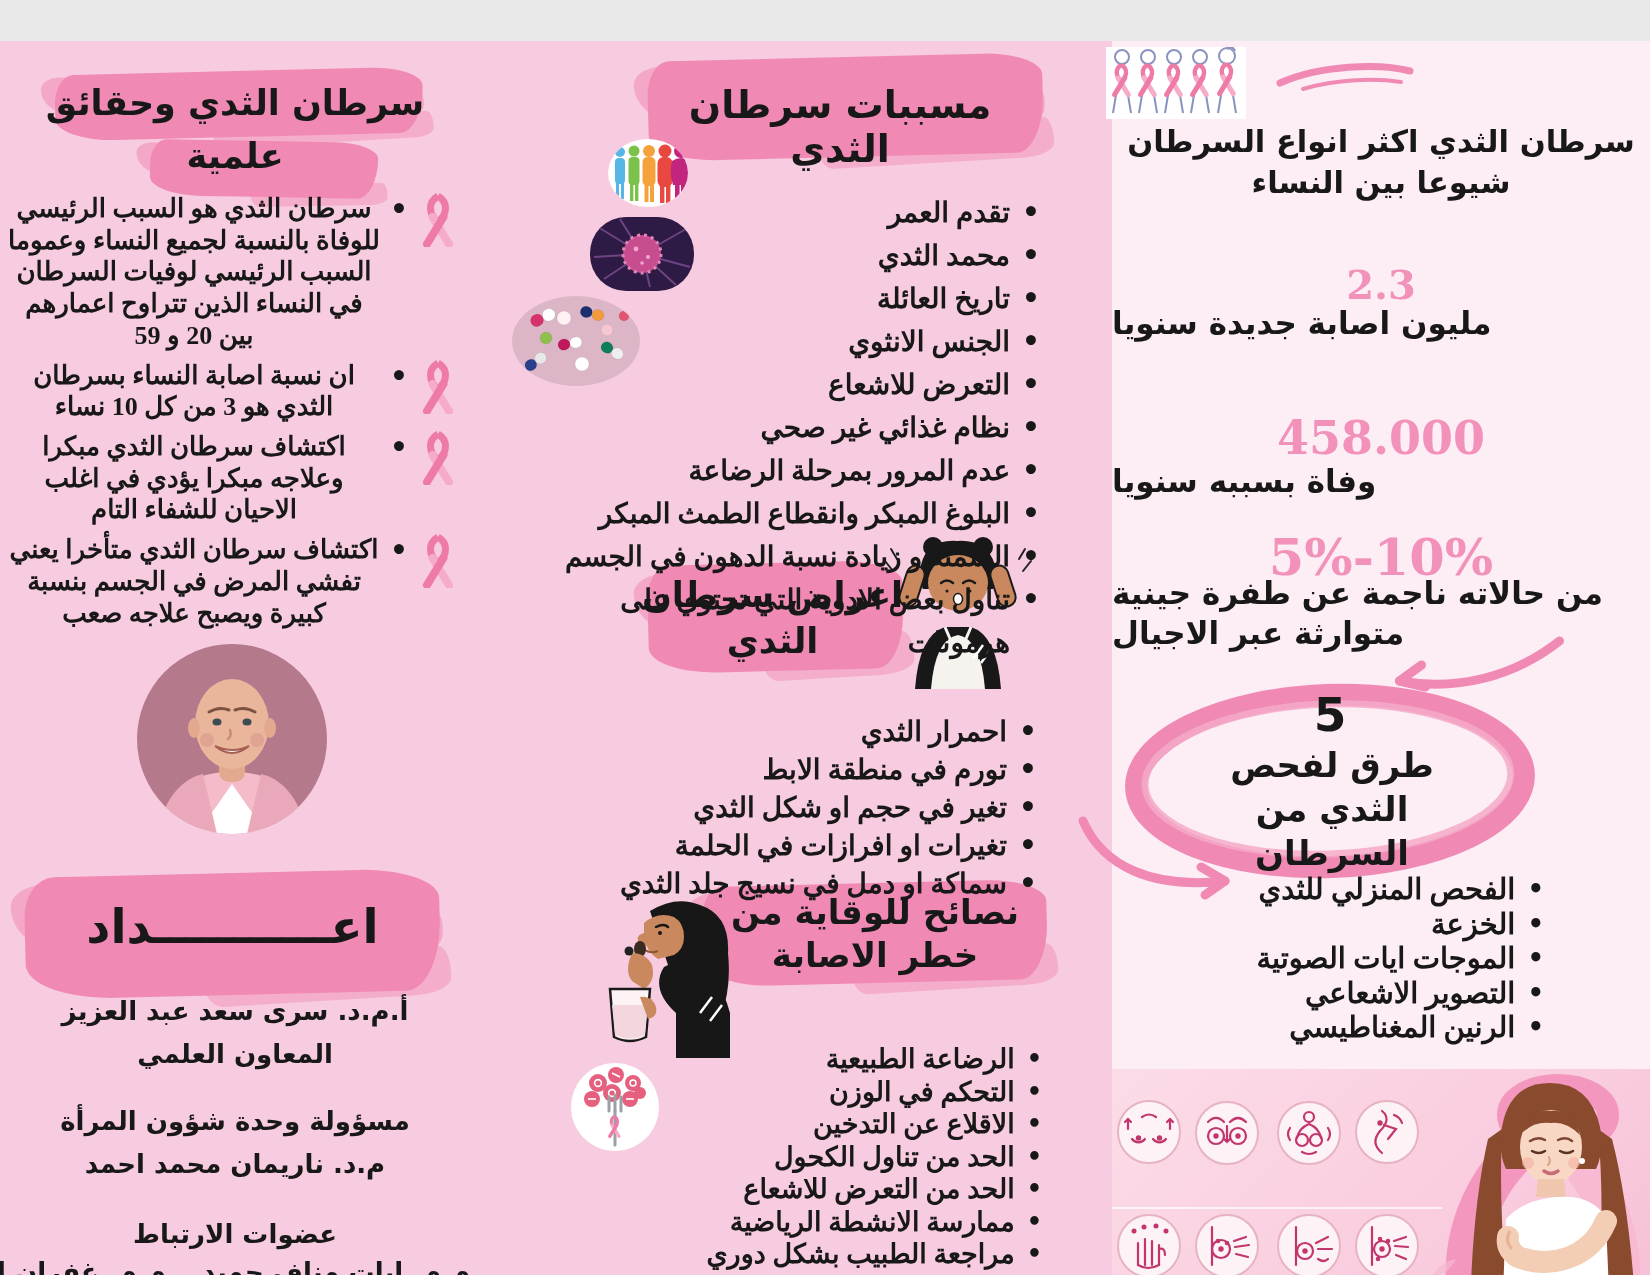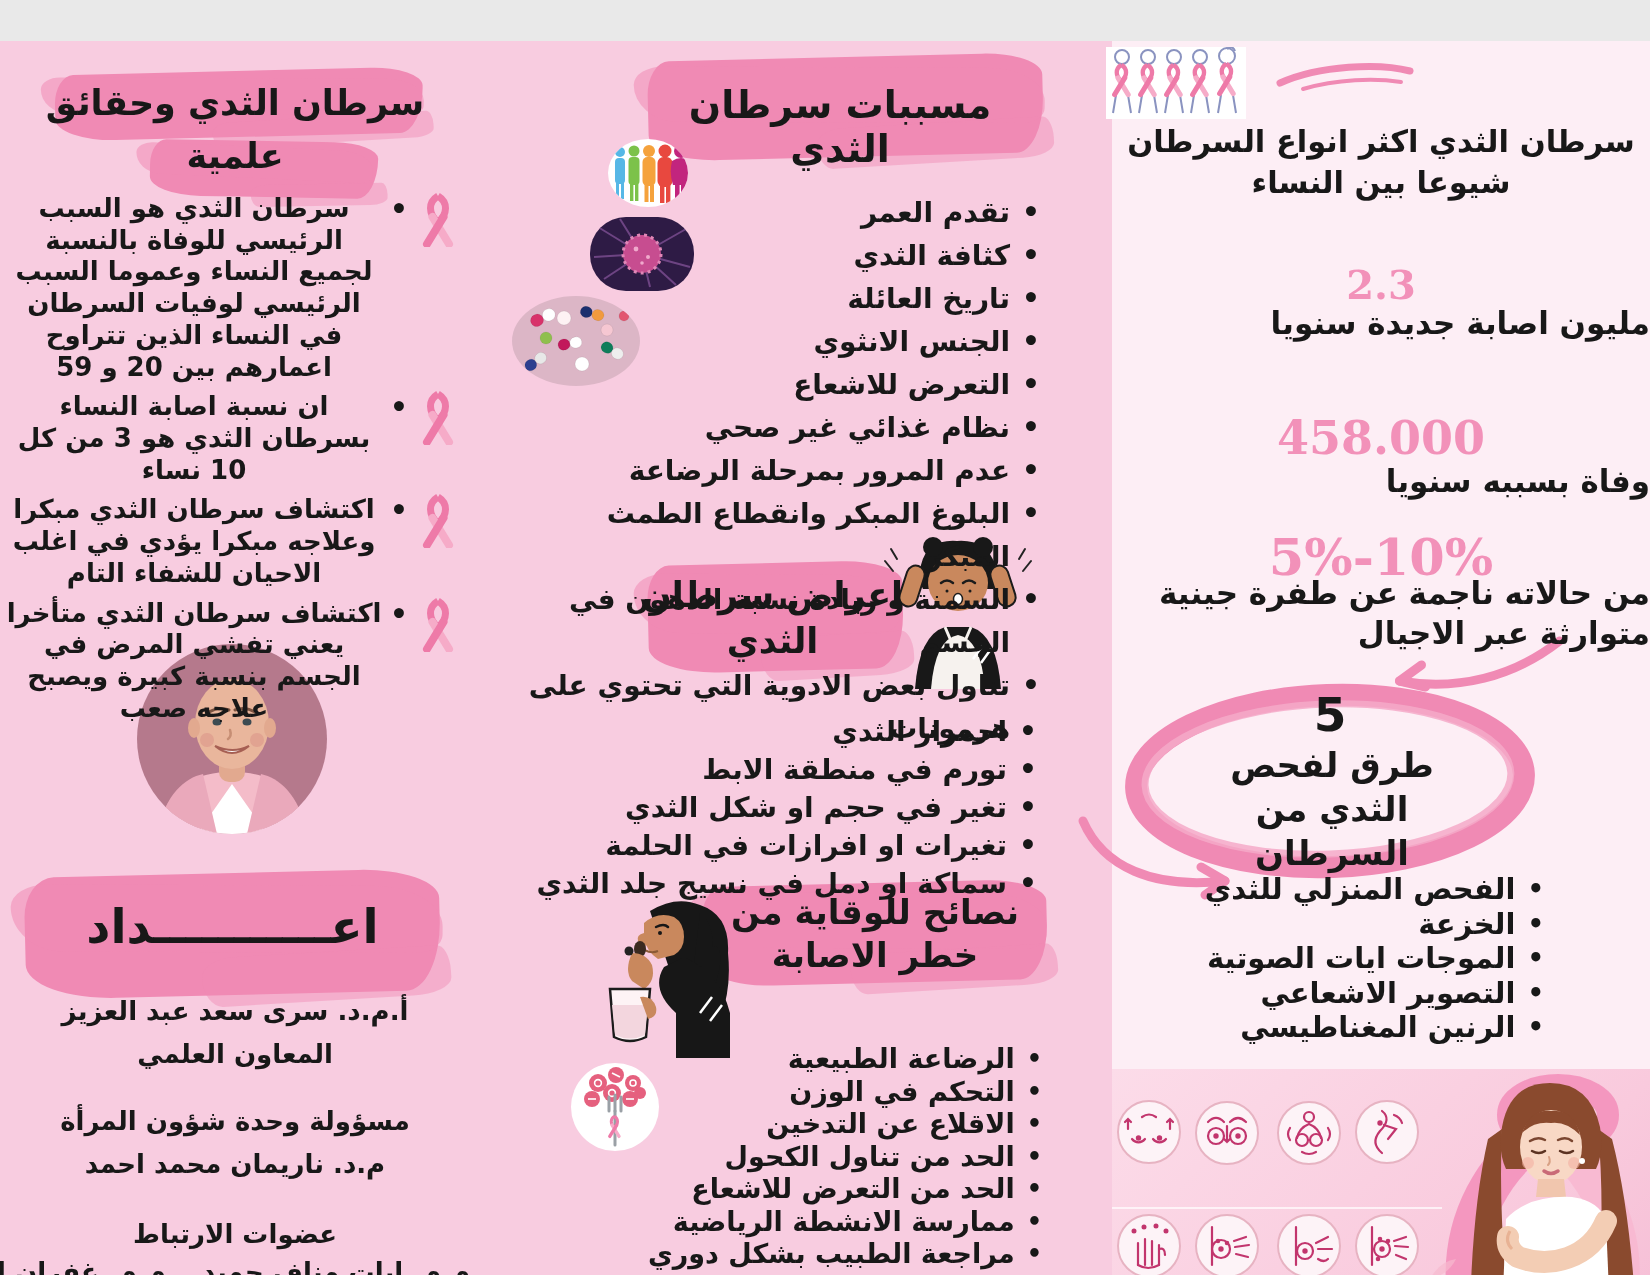--- a/index.html
+++ b/index.html
@@ -9,25 +9,25 @@
   .center{text-align:center;}
   .brush{position:absolute;background:#f08ab4;border-radius:22px 60px 28px 70px/34px 22px 55px 26px;transform:rotate(-1.4deg);z-index:1;}
   .brush::before{content:"";position:absolute;left:-14px;top:10%;width:104%;height:55%;
     background:inherit;border-radius:40px 80px 30px 60px/25px 45px 20px 50px;opacity:.55;transform:rotate(1.6deg);}
   .brush::after{content:"";position:absolute;right:-10px;bottom:-8px;width:60%;height:40%;
     background:inherit;border-radius:50px 20px 60px 30px/30px 40px 25px 45px;opacity:.45;transform:rotate(-2deg);}
   .h{position:absolute;z-index:3;direction:rtl;}
   .list{position:absolute;margin:0;padding:0;list-style:none;direction:rtl;z-index:3;}
   .row{display:flex;gap:12px;align-items:flex-start;}
   .dot{flex:none;font-size:28px;}
-  .txt{display:block;}
+  .txt{display:block;font-family:Liberation Serif, serif;}
   .fact{display:flex;gap:8px;align-items:flex-start;margin-bottom:8px;}
   .rib{flex:none;width:40px;height:54px;margin-left:2px;}
   .pinknum{position:absolute;width:100%;text-align:center;color:#f291b9;font-family:"DejaVu Serif",serif;font-weight:700;z-index:3;}
-  .statlabel{position:absolute;width:100%;text-align:right;direction:rtl;z-index:3;line-height:1.3;}
+  .statlabel{position:absolute;width:100%;text-align:left;direction:rtl;z-index:3;line-height:1.3;}
   .panel-stats{position:absolute;left:1112px;top:0;width:538px;height:1275px;background:#fdeef5;}
   .bottom-panel{position:absolute;left:0;top:1028px;width:538px;height:247px;
     background:linear-gradient(135deg,#fcdcE9 0%,#f9cadd 70%,#f6bfd6 100%);overflow:hidden;}
   .exam-icon{position:absolute;width:66px;height:66px;}
   .photo{position:absolute;border-radius:50%;overflow:hidden;z-index:2;}
   svg{display:block;}
 </style>
 </head>
 <body>
 
@@ -195,21 +195,21 @@
       </svg>
     </div>
 
     <ul class="list" style="left:-5px;top:150px;width:515px;font-size:28px;line-height:43px;">
       <li class="row">
           <span class="dot">•</span>
           <span class="txt">تقدم العمر</span>
         </li>
       <li class="row">
           <span class="dot">•</span>
-          <span class="txt">كثافة الثدي</span>
+          <span class="txt">محمد الثدي</span>
         </li>
       <li class="row">
           <span class="dot">•</span>
           <span class="txt">تاريخ العائلة</span>
         </li>
       <li class="row">
           <span class="dot">•</span>
           <span class="txt">الجنس الانثوي</span>
         </li>
       <li class="row">

